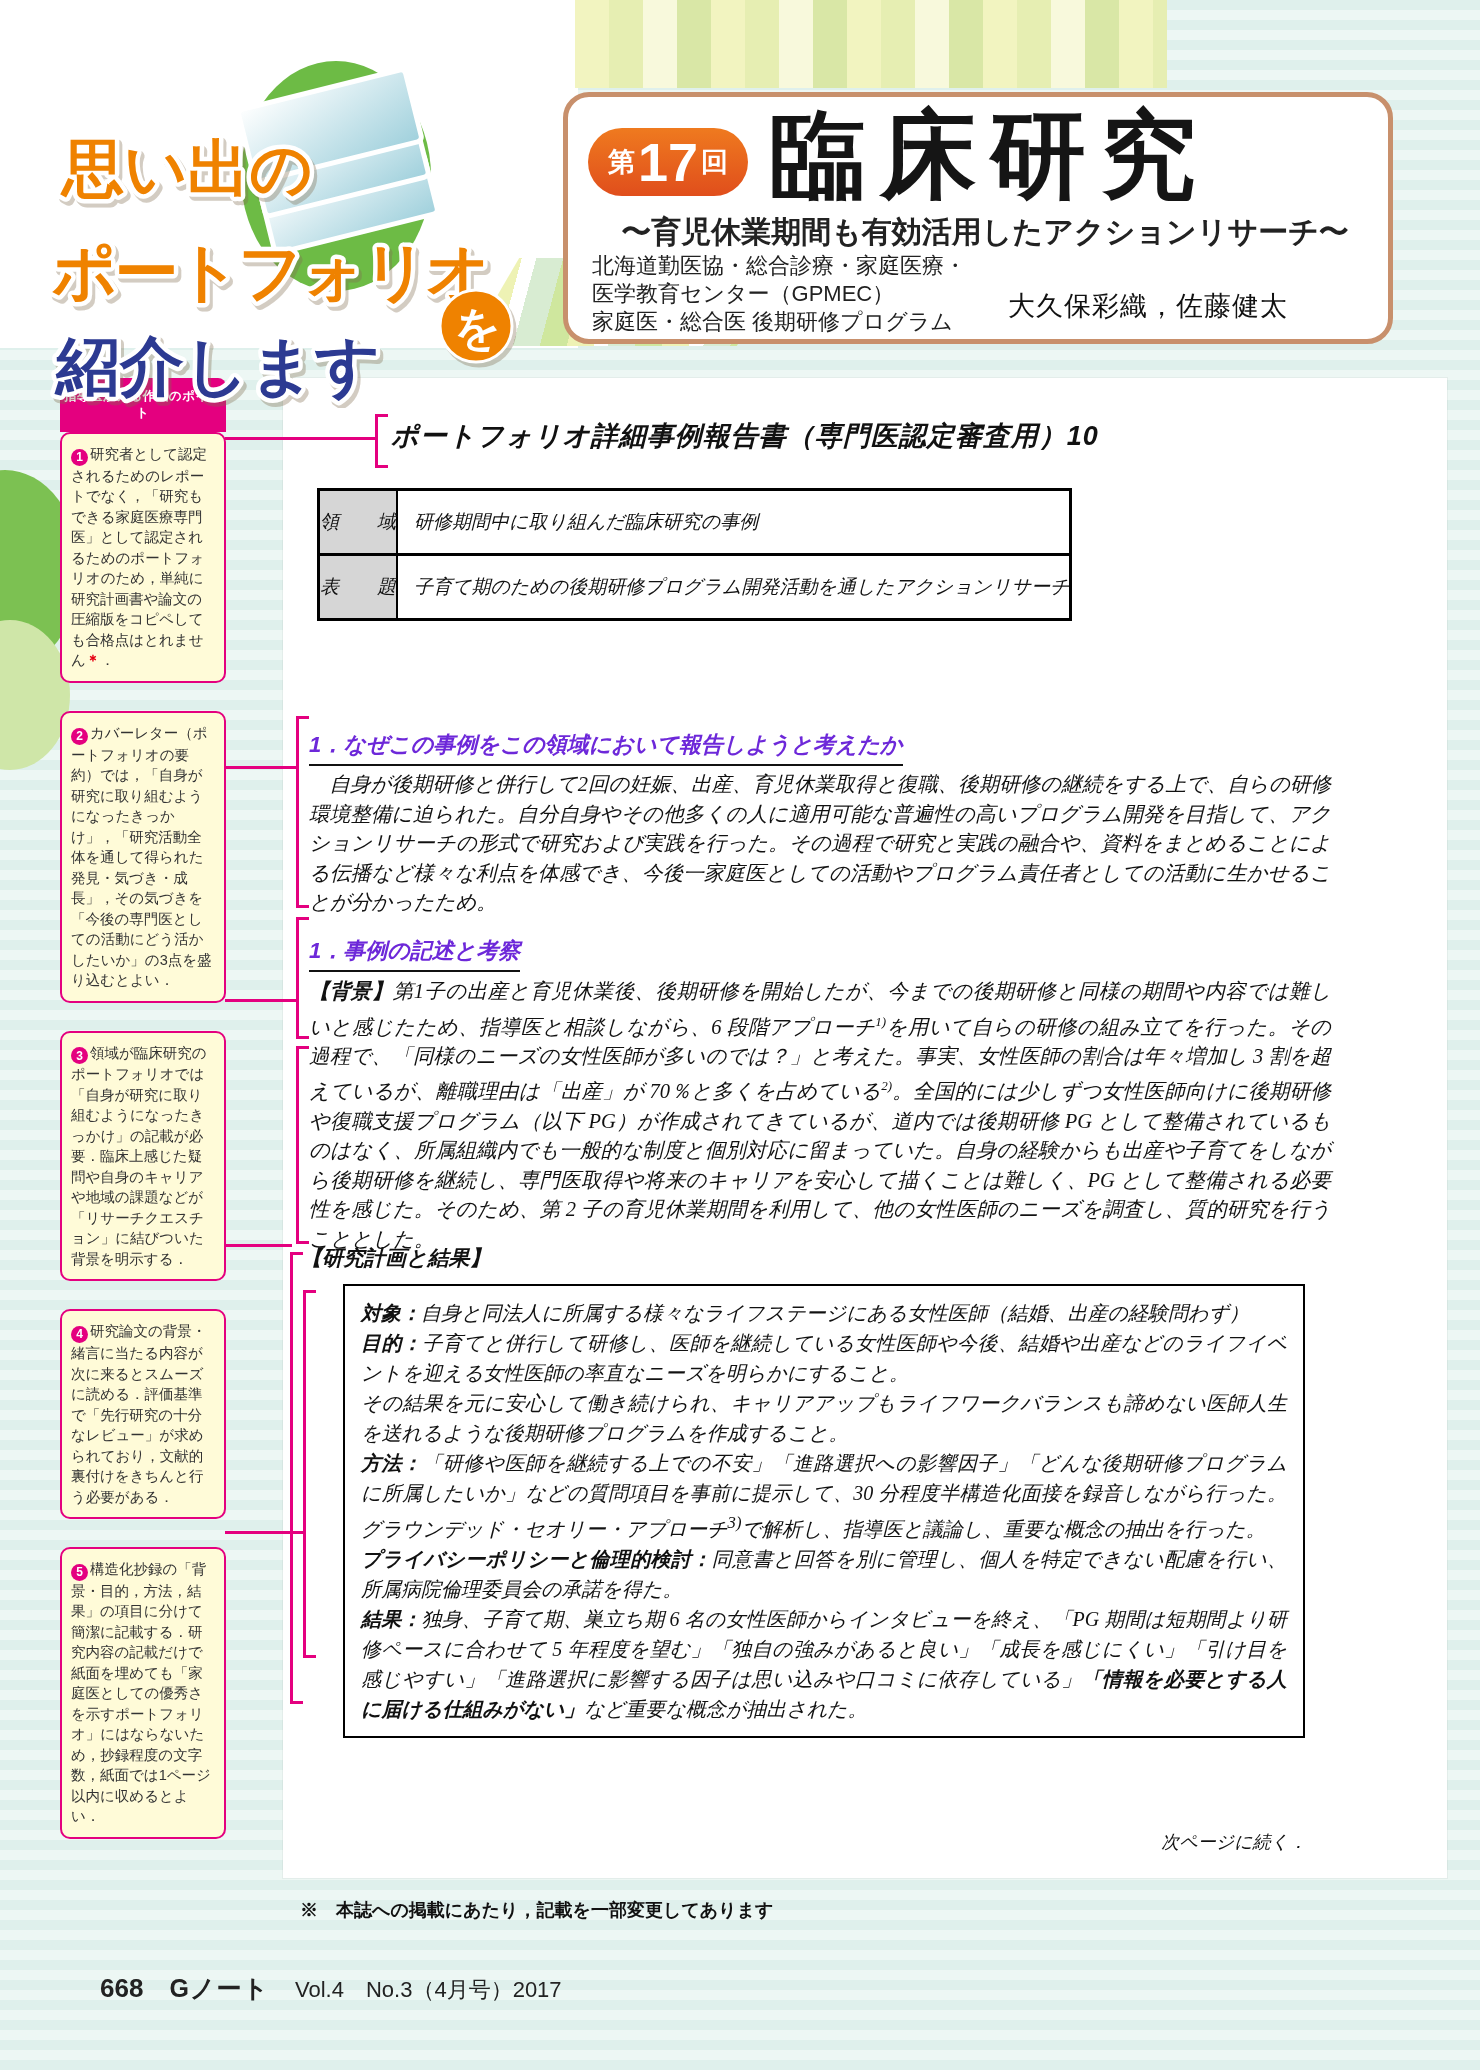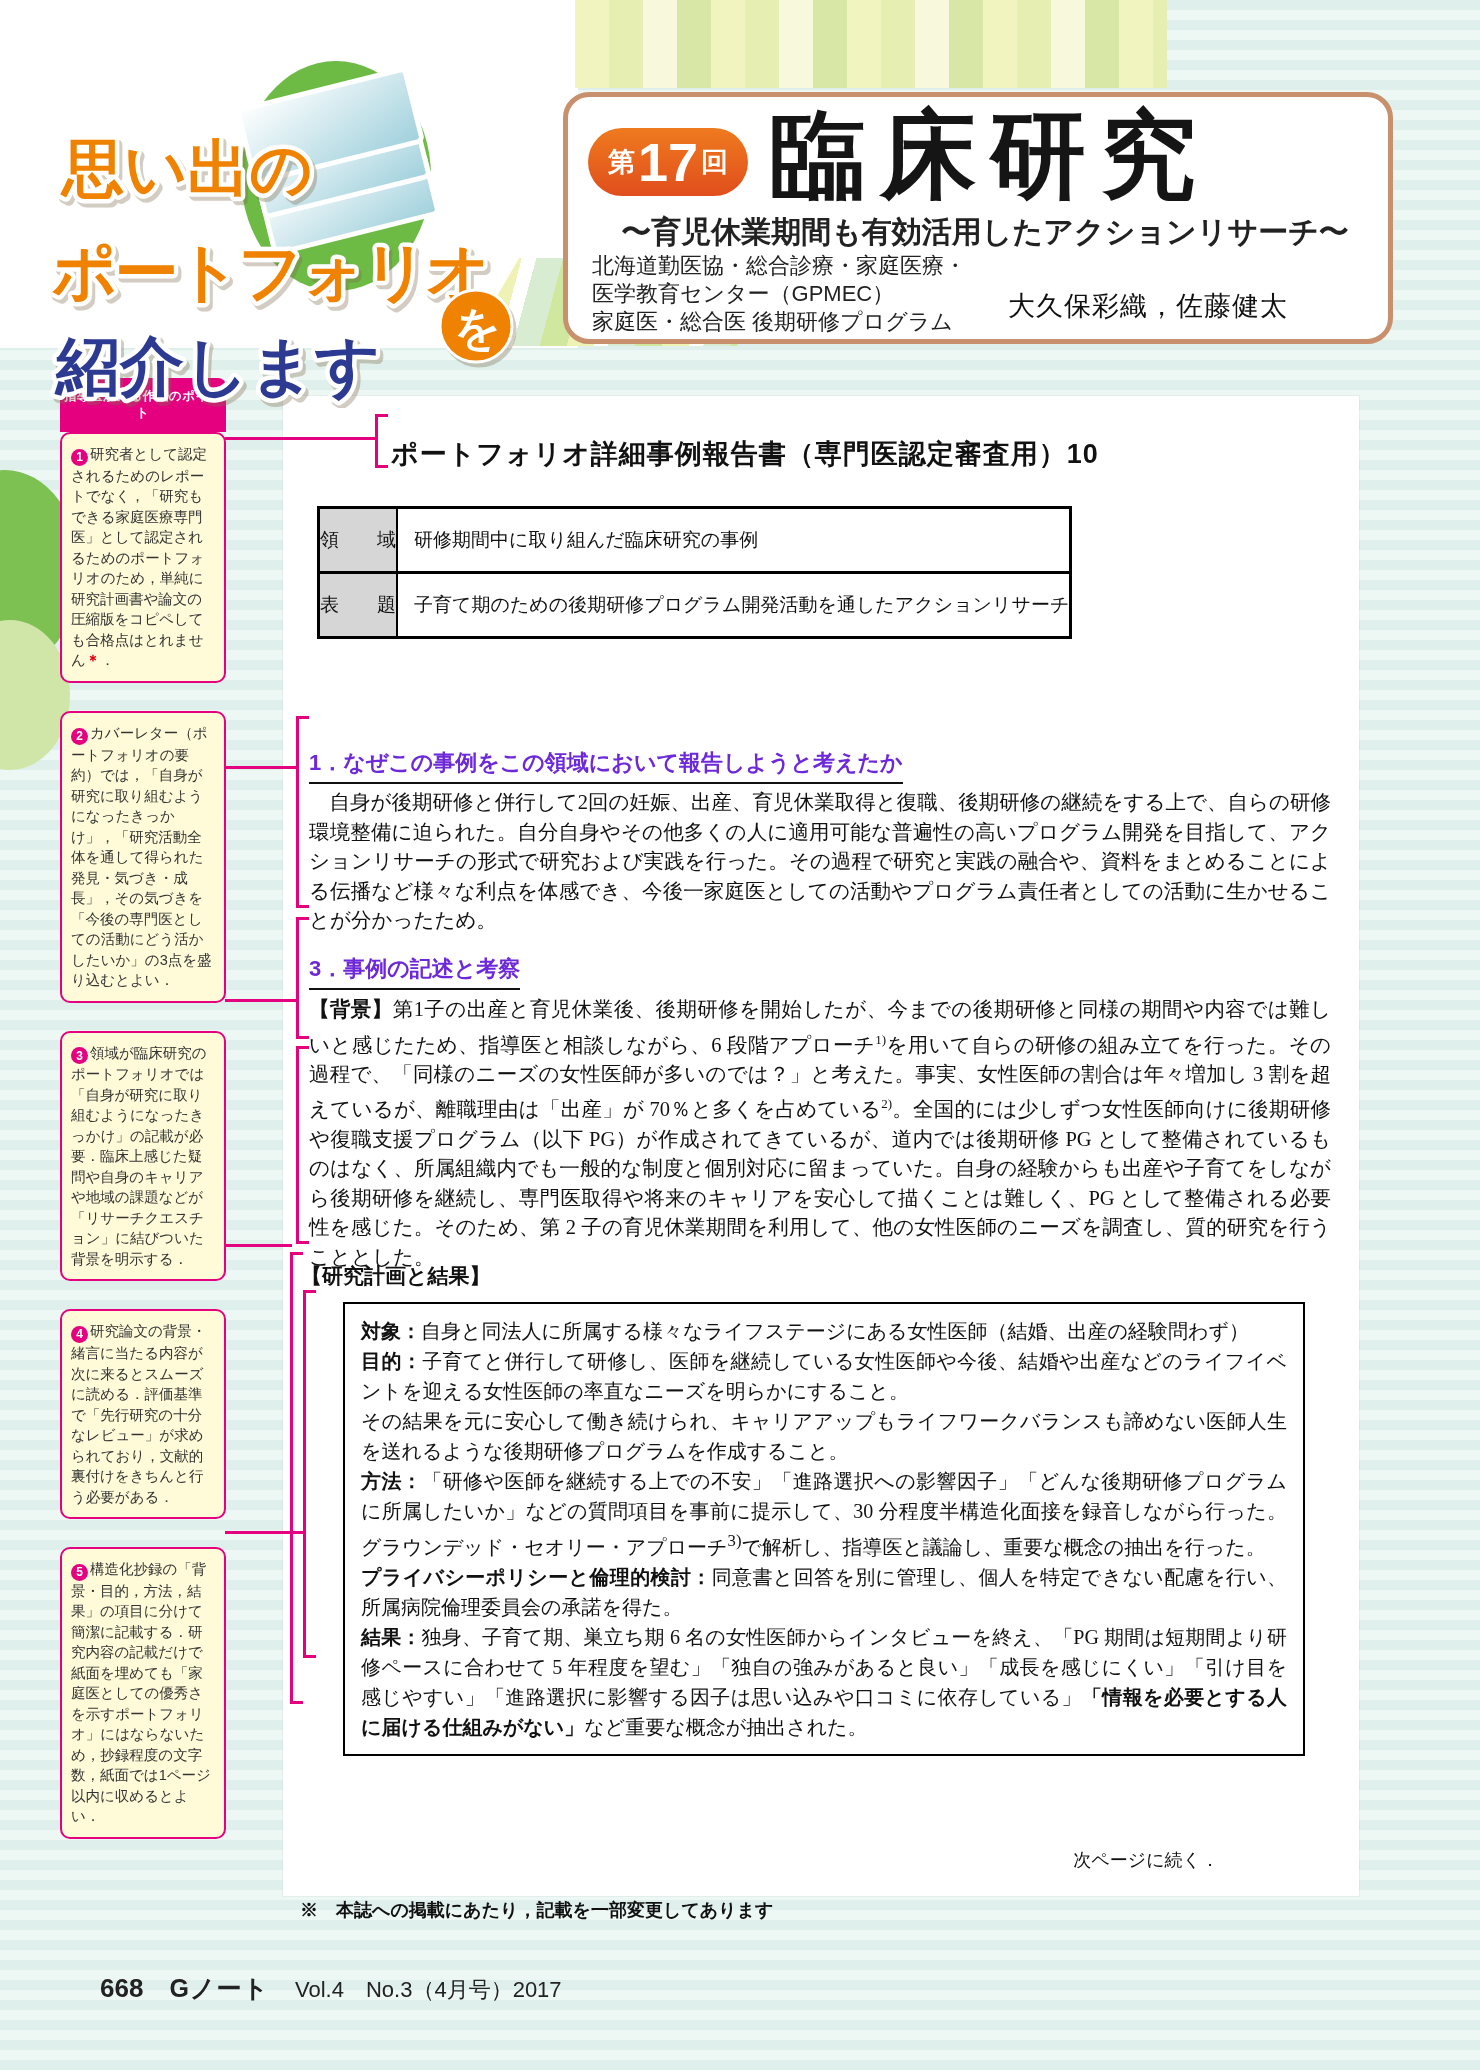--- a/index.html
+++ b/index.html
@@ -50,22 +50,22 @@
     border-radius:50%;background:var(--pink);color:#fff;font-size:12px;font-weight:700;
     margin-right:2px;vertical-align:-2px;}
   .sb-star{color:#e60012;font-weight:700;}
 
   
   .conn{height:3px;background:var(--pink);z-index:5;}
   .bracket{width:13px;border-left:3px solid var(--pink);border-top:3px solid var(--pink);
     border-bottom:3px solid var(--pink);z-index:5;}
 
   
-  .doc{left:283px;top:396px;width:1076px;height:1500px;background:#fff;z-index:2;
-    box-shadow:0 0 0 1px rgba(0,0,0,0.04);}
+  .doc{left:283px;top:378px;width:1164px;height:1500px;background:#fff;z-index:2;
+    box-shadow:0 0 0 1px rgba(0,0,0,0.04);font-style:italic;}
   .doc-title{left:108px;top:40px;font-size:27px;font-weight:600;letter-spacing:1px;color:#111;}
   .doc-table{left:34px;top:110px;border-collapse:collapse;z-index:2;}
   .doc-table td{border:2px solid #000;font-size:19px;color:#111;}
   .doc-table tr{height:56px;}
   .doc-table tr.tall{height:65px;}
   .doc-table td.lbl{background:#d6d6d6;text-align:center;font-family:var(--gothic);}
   .doc-table td.lbl-w{background:#fff;text-align:center;}
   .doc-table td.val{padding-left:16px;}
   .doc-table td.val-c{text-align:center;}
   .doc-table{border:3px solid #000;}
@@ -185,21 +185,21 @@
       </tr>
     </tbody>
       </table>
 
     <div class="abs" style="left:26px;top:352px;">
       <span class="sec-h">1．なぜこの事例をこの領域において報告しようと考えたか</span>
     </div>
     <div class="abs body-text" style="left:26px;top:392px;width:1022px;">　自身が後期研修と併行して2回の妊娠、出産、育児休業取得と復職、後期研修の継続をする上で、自らの研修環境整備に迫られた。自分自身やその他多くの人に適用可能な普遍性の高いプログラム開発を目指して、アクションリサーチの形式で研究および実践を行った。その過程で研究と実践の融合や、資料をまとめることによる伝播など様々な利点を体感でき、今後一家庭医としての活動やプログラム責任者としての活動に生かせることが分かったため。</div>
 
     <div class="abs" style="left:26px;top:558px;">
-      <span class="sec-h">3．事例の記述と考察</span>
+      <span class="sec-h">1．事例の記述と考察</span>
     </div>
     <div class="abs body-text" style="left:26px;top:598px;width:1022px;">
       <span class="bg-label">【背景】</span><span>第1子の出産と育児休業後、後期研修を開始したが、今までの後期研修と同様の期間や内容では難しいと感じたため、指導医と相談しながら、6 段階アプローチ</span><sup>1)</sup><span>を用いて自らの研修の組み立てを行った。その過程で、「同様のニーズの女性医師が多いのでは？」と考えた。事実、女性医師の割合は年々増加し 3 割を超えているが、離職理由は「出産」が 70％と多くを占めている</span><sup>2)</sup><span>。全国的には少しずつ女性医師向けに後期研修や復職支援プログラム（以下 PG）が作成されてきているが、道内では後期研修 PG として整備されているものはなく、所属組織内でも一般的な制度と個別対応に留まっていた。自身の経験からも出産や子育てをしながら後期研修を継続し、専門医取得や将来のキャリアを安心して描くことは難しく、PG として整備される必要性を感じた。そのため、第 2 子の育児休業期間を利用して、他の女性医師のニーズを調査し、質的研究を行うこととした。</span>
     </div>
 
     <div class="abs plan-label" style="left:18px;top:866px;">【研究計画と結果】</div>
 
     <div class="abs plan-box" style="left:60px;top:906px;width:962px;">
       <div>
         <b>対象：</b><span>自身と同法人に所属する様々なライフステージにある女性医師（結婚、出産の経験問わず）</span>

